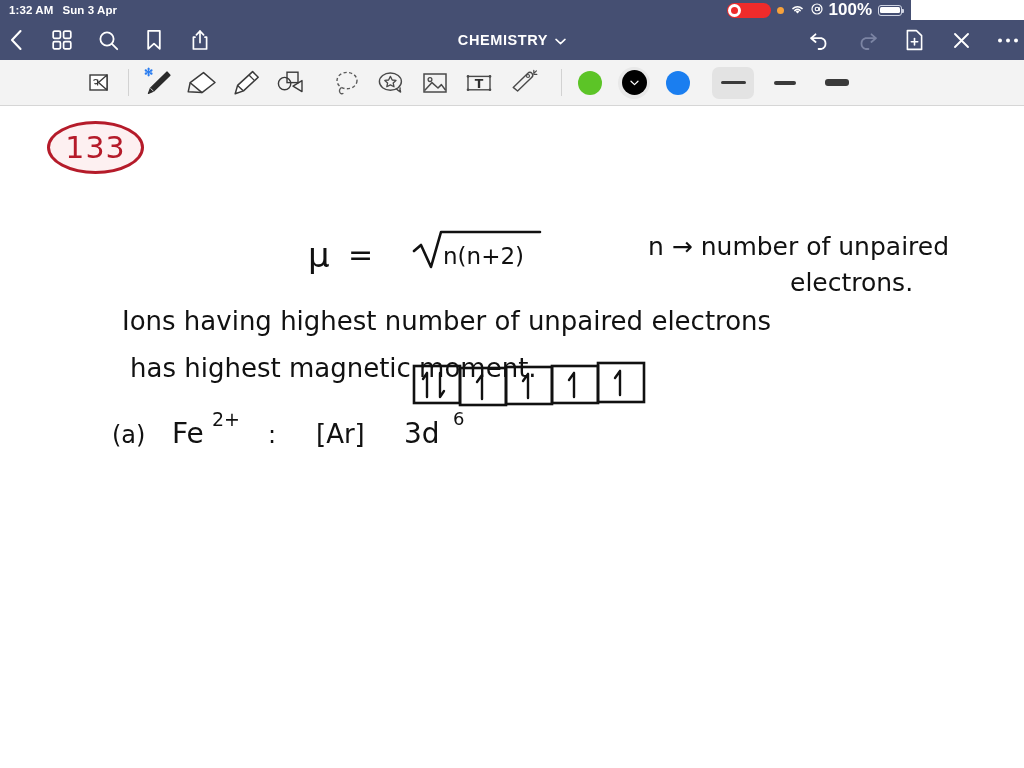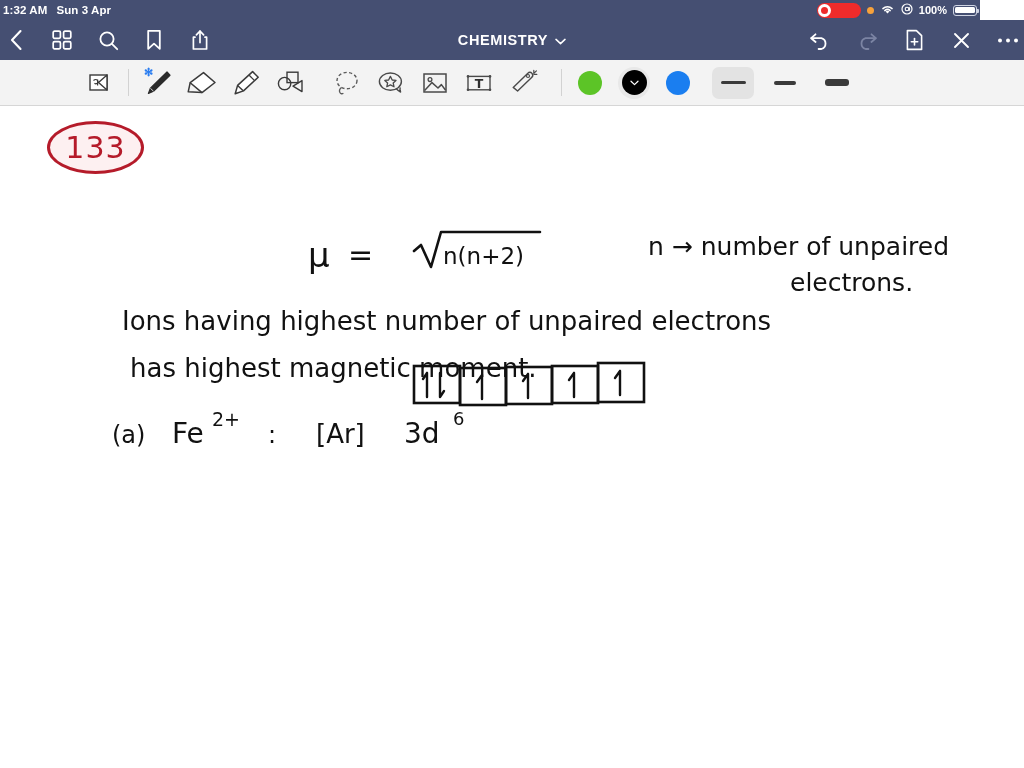--- a/index.html
+++ b/index.html
@@ -19,27 +19,27 @@
     position: relative;
     width: 1024px;
     height: 768px;
     overflow: hidden;
   }
 
   
   .status-bar {
     position: absolute;
     top: 0; left: 0;
-    width: 980px;
+    width: 911px;
     height: 20px;
     background: #454f72;
     display: flex;
     align-items: center;
     justify-content: space-between;
-    padding: 0 3px;
+    padding: 0 9px;
     box-sizing: border-box;
     color: #ffffff;
     font-size: 11.5px;
     font-weight: bold;
     letter-spacing: 0.1px;
   }
   .status-left {
     display: flex;
     align-items: center;
     gap: 9px;
@@ -75,21 +75,21 @@
   }
   .orange-dot {
     width: 7px; height: 7px;
     border-radius: 50%;
     background: #f7a23b;
     display: inline-block;
   }
   .wifi-ico { display: inline-block; }
   .loc-ico  { display: inline-block; }
   .battery-pct {
-    font-size: 11px;
+    font-size: 17px;
     font-weight: bold;
     color: #ffffff;
     letter-spacing: 0;
   }
   .battery {
     position: relative;
     width: 24px;
     height: 11px;
     border: 1.3px solid #cfd4e3;
     border-radius: 3px;

